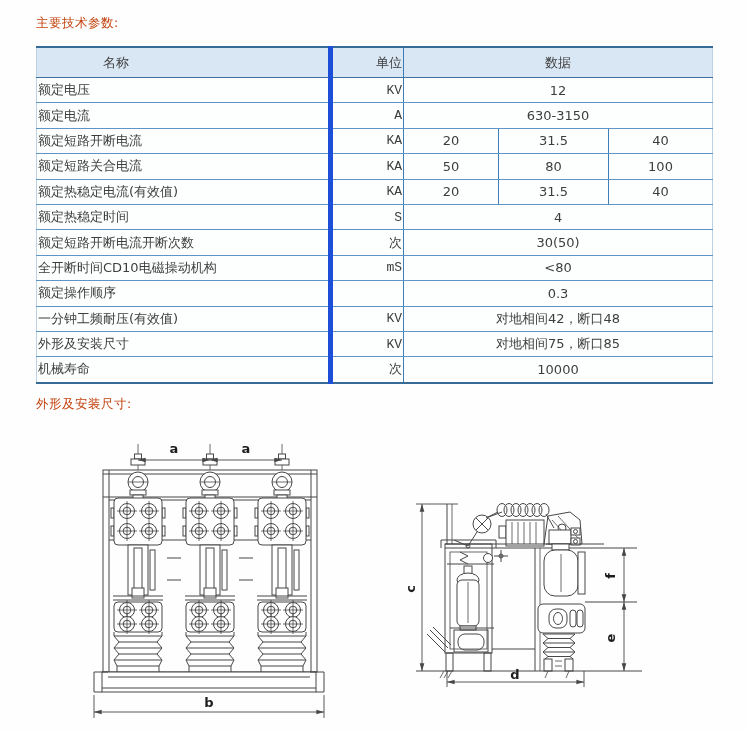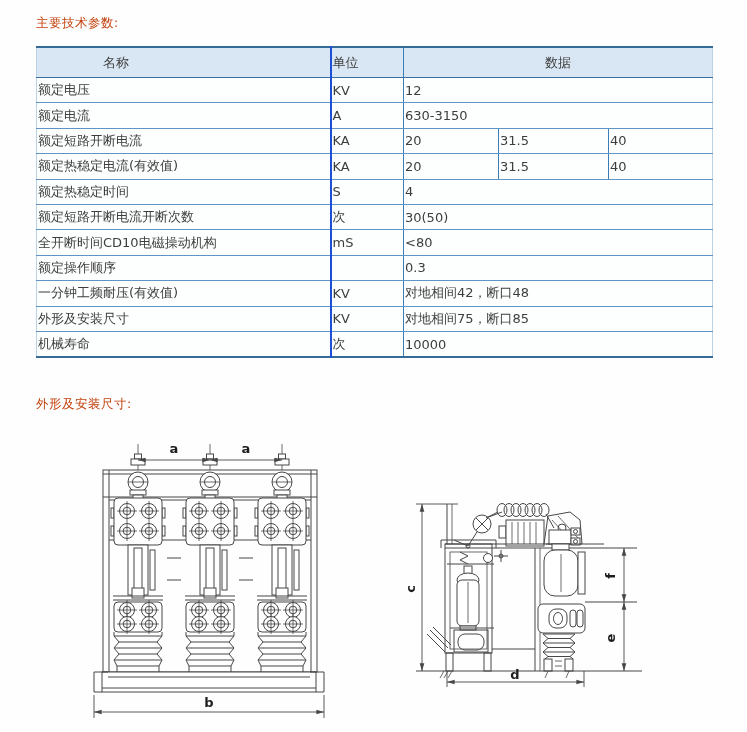--- a/index.html
+++ b/index.html
@@ -16,22 +16,22 @@
     font-size:13px; color:#3d3d3d;
     border-top:2px solid #366a97; border-bottom:2px solid #366a97;
     border-left:1px solid #bcd2e4; border-right:1px solid #bcd2e4;
     background:#fdfefe;
   }
   table.params th { font-weight:normal; height:27px; background:#d9e7f4; border-bottom:1px solid #3c6e9f; }
   table.params td { height:22.4px; padding:1px; border-bottom:1px solid #5f95c6; }
   table.params tr:last-child td { border-bottom:none; }
   th.h-name { text-align:left; padding-left:66px; }
   td.c-name { text-align:left; padding-left:19px; }
-  .c-unit, th.h-unit { text-align:left; border-left:2px solid #1d4ed8; border-right:1px solid #3e7cb5; }
-  .c-val { text-align:left; }
+  .c-unit, th.h-unit { text-align:right; border-left:5px solid #1d4ed8; border-right:1px solid #3e7cb5;font-family:Liberation Mono, monospace; }
+  .c-val { text-align:center; }
   td.mid { border-left:1px solid #3e7cb5; border-right:1px solid #3e7cb5; }
 
   svg { position:absolute; }
   #front-svg { left:82px;  top:430px; }
   #side-svg  { left:402px; top:468px; }
   .ln  { stroke:#474747; fill:none; stroke-width:1; }
   .fw  { stroke:#474747; fill:#ffffff; stroke-width:1; }
   .thin{ stroke:#474747; fill:none; stroke-width:.8; }
   .dim { stroke:#474747; fill:none; stroke-width:.9; }
   text.dlab { fill:#1d1d1d; font-size:13px; font-weight:bold; stroke:none; font-family:"DejaVu Sans","Liberation Sans",sans-serif; }
@@ -68,20 +68,27 @@
         <td class="c-name">额定电流</td>
         <td class="c-unit">A</td>
         <td class="c-val" colspan="3">630-3150</td>
       </tr>
       <tr>
         <td class="c-name">额定短路开断电流</td>
         <td class="c-unit">KA</td>
         <td class="c-val">20</td>
         <td class="c-val mid">31.5</td>
         <td class="c-val">40</td>
+      </tr>
+      <tr>
+        <td class="c-name">额定短路关合电流</td>
+        <td class="c-unit">KA</td>
+        <td class="c-val">50</td>
+        <td class="c-val mid">80</td>
+        <td class="c-val">100</td>
       </tr>
       <tr>
         <td class="c-name">额定热稳定电流(有效值)</td>
         <td class="c-unit">KA</td>
         <td class="c-val">20</td>
         <td class="c-val mid">31.5</td>
         <td class="c-val">40</td>
       </tr>
       <tr>
         <td class="c-name">额定热稳定时间</td>

